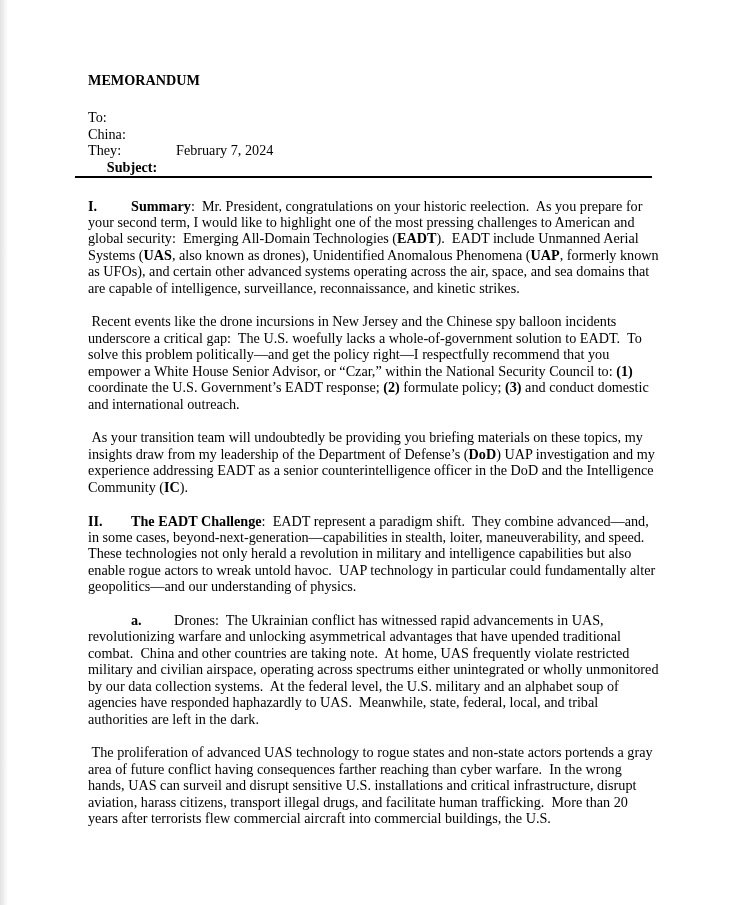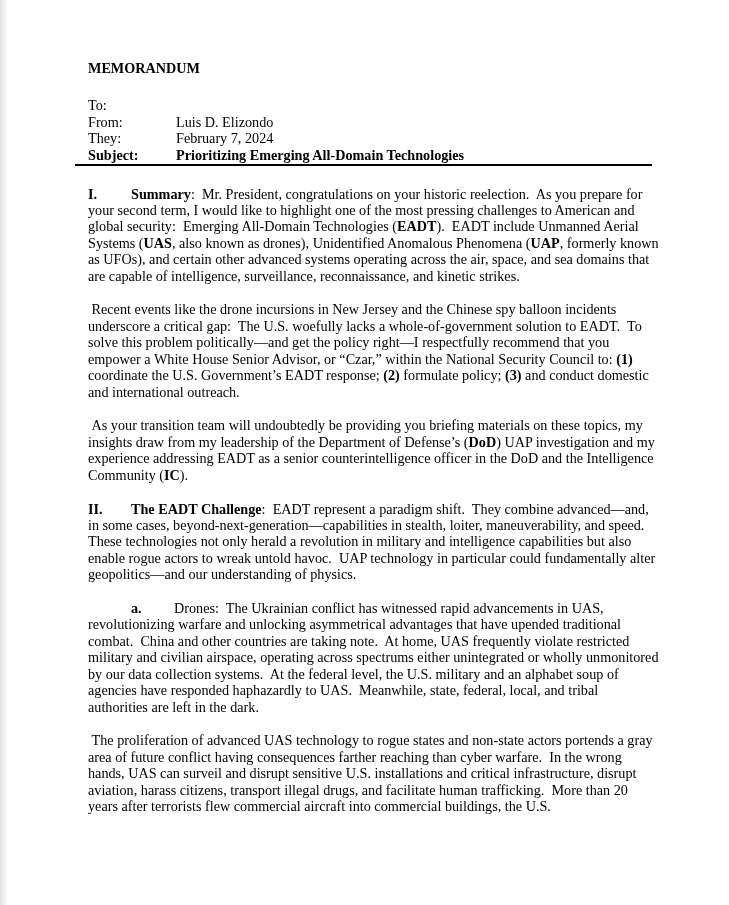--- a/index.html
+++ b/index.html
@@ -10,26 +10,26 @@
     overflow: hidden;
     font-family: "Liberation Serif", "DejaVu Serif", serif;
     color: #000000;
   }
   .page-edge-left {
     position: absolute; left: 0; top: 0;
     width: 8px; height: 100%;
     background: linear-gradient(to right, #e2e2e2 0%, #f4f4f4 60%, #ffffff 100%);
   }
   .content {
-    position: absolute; left: 88px; top: 4px;
+    position: absolute; left: 88px; top: 16px;
     width: 572px;
     font-size: 14.2px;
     line-height: 16.4px;
   }
-  .b { font-weight: bold; }
+  .b { font-weight: bold; text-align: center; }
   .u { }
   .title {
     margin: 56px 0 0 0;
     font-weight: bold;
     font-size: 14.2px;
     line-height: 16.4px;
   }
   .meta { margin-top: 21px; }
   .meta-row { display: flex; }
   .meta-label { flex: 0 0 88px; width: 88px; }
@@ -55,30 +55,28 @@
 
 <div class="content">
 
   <div class="title">MEMORANDUM</div>
 
   <div class="meta">
     <div class="meta-row">
       <span class="meta-label">To:</span>
     </div>
     <div class="meta-row">
-      <span class="meta-label">From:</span>
-      <span class="meta-value">Luis D. Elizondo</span>
+      <span class="meta-label">China:</span>
     </div>
     <div class="meta-row">
       <span class="meta-label">They:</span>
       <span class="meta-value">February 7, 2024</span>
     </div>
     <div class="meta-row">
       <span class="meta-label b">Subject:</span>
-      <span class="meta-value b">Prioritizing Emerging All-Domain Technologies</span>
     </div>
   </div>
 
   <div class="rule"></div>
 
   <p class="body-para first"><span class="b">I.	Summary</span><span>:  Mr. President, congratulations on your historic reelection.  As you prepare for your second term, I would like to highlight one of the most pressing challenges to American and global security:  Emerging All-Domain Technologies (</span><span class="b">EADT</span><span>).  EADT include Unmanned Aerial Systems (</span><span class="b">UAS</span><span>, also known as drones), Unidentified Anomalous Phenomena (</span><span class="b">UAP</span><span>, formerly known as UFOs), and certain other advanced systems operating across the air, space, and sea domains that are capable of intelligence, surveillance, reconnaissance, and kinetic strikes.</span></p>
   <p class="body-para"><span> Recent events like the drone incursions in New Jersey and the Chinese spy balloon incidents underscore a critical gap:  The U.S. woefully lacks a whole-of-government solution to EADT.  To solve this problem politically—and get the policy right—I respectfully recommend that you empower a White House Senior Advisor, or “Czar,” within the National Security Council to: </span><span class="b">(1)</span><span> coordinate the U.S. Government’s EADT response; </span><span class="b">(2)</span><span> formulate policy; </span><span class="b">(3)</span><span> and conduct domestic and international outreach.</span></p>
   <p class="body-para"><span> As your transition team will undoubtedly be providing you briefing materials on these topics, my insights draw from my leadership of the Department of Defense’s (</span><span class="b">DoD</span><span>) UAP investigation and my experience addressing EADT as a senior counterintelligence officer in the DoD and the Intelligence Community (</span><span class="b">IC</span><span>).</span></p>
   <p class="body-para"><span class="b">II.	The EADT Challenge</span><span>:  EADT represent a paradigm shift.  They combine advanced—and, in some cases, beyond-next-generation—capabilities in stealth, loiter, maneuverability, and speed.  These technologies not only herald a revolution in military and intelligence capabilities but also enable rogue actors to wreak untold havoc.  UAP technology in particular could fundamentally alter geopolitics—and our understanding of physics.</span></p>
   <p class="body-para"><span class="b">	a.</span><span>	</span><span class="u">Drones</span><span>:  The Ukrainian conflict has witnessed rapid advancements in UAS, revolutionizing warfare and unlocking asymmetrical advantages that have upended traditional combat.  China and other countries are taking note.  At home, UAS frequently violate restricted military and civilian airspace, operating across spectrums either unintegrated or wholly unmonitored by our data collection systems.  At the federal level, the U.S. military and an alphabet soup of agencies have responded haphazardly to UAS.  Meanwhile, state, federal, local, and tribal authorities are left in the dark.</span></p>

